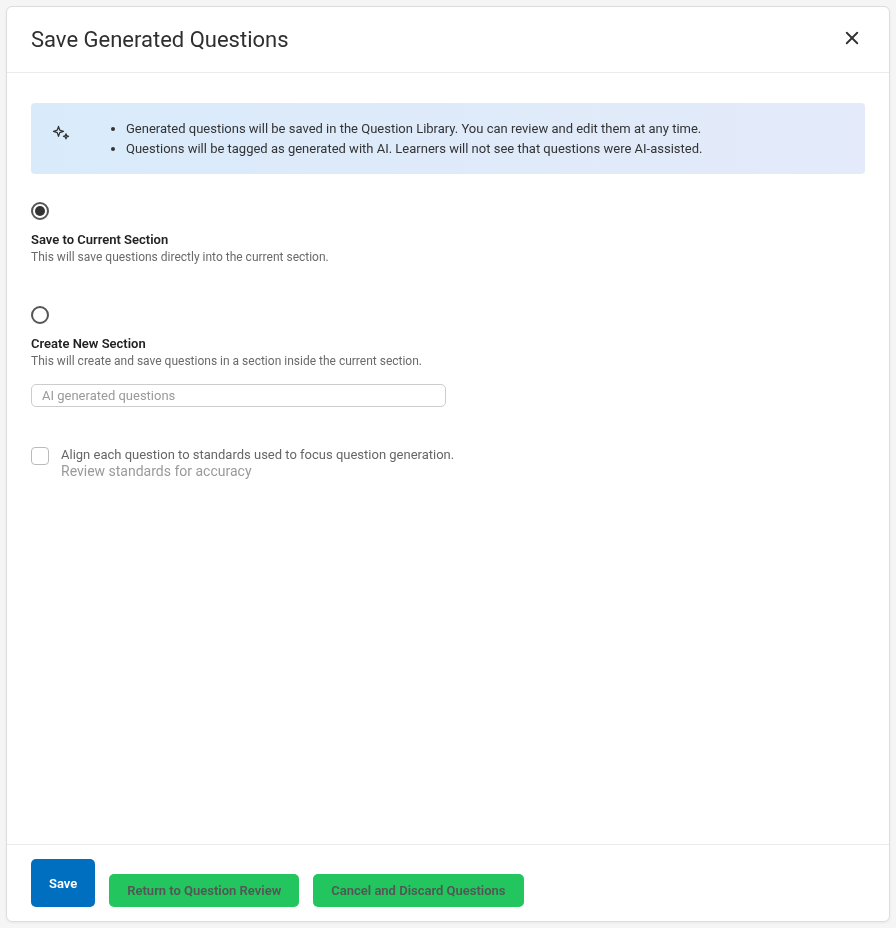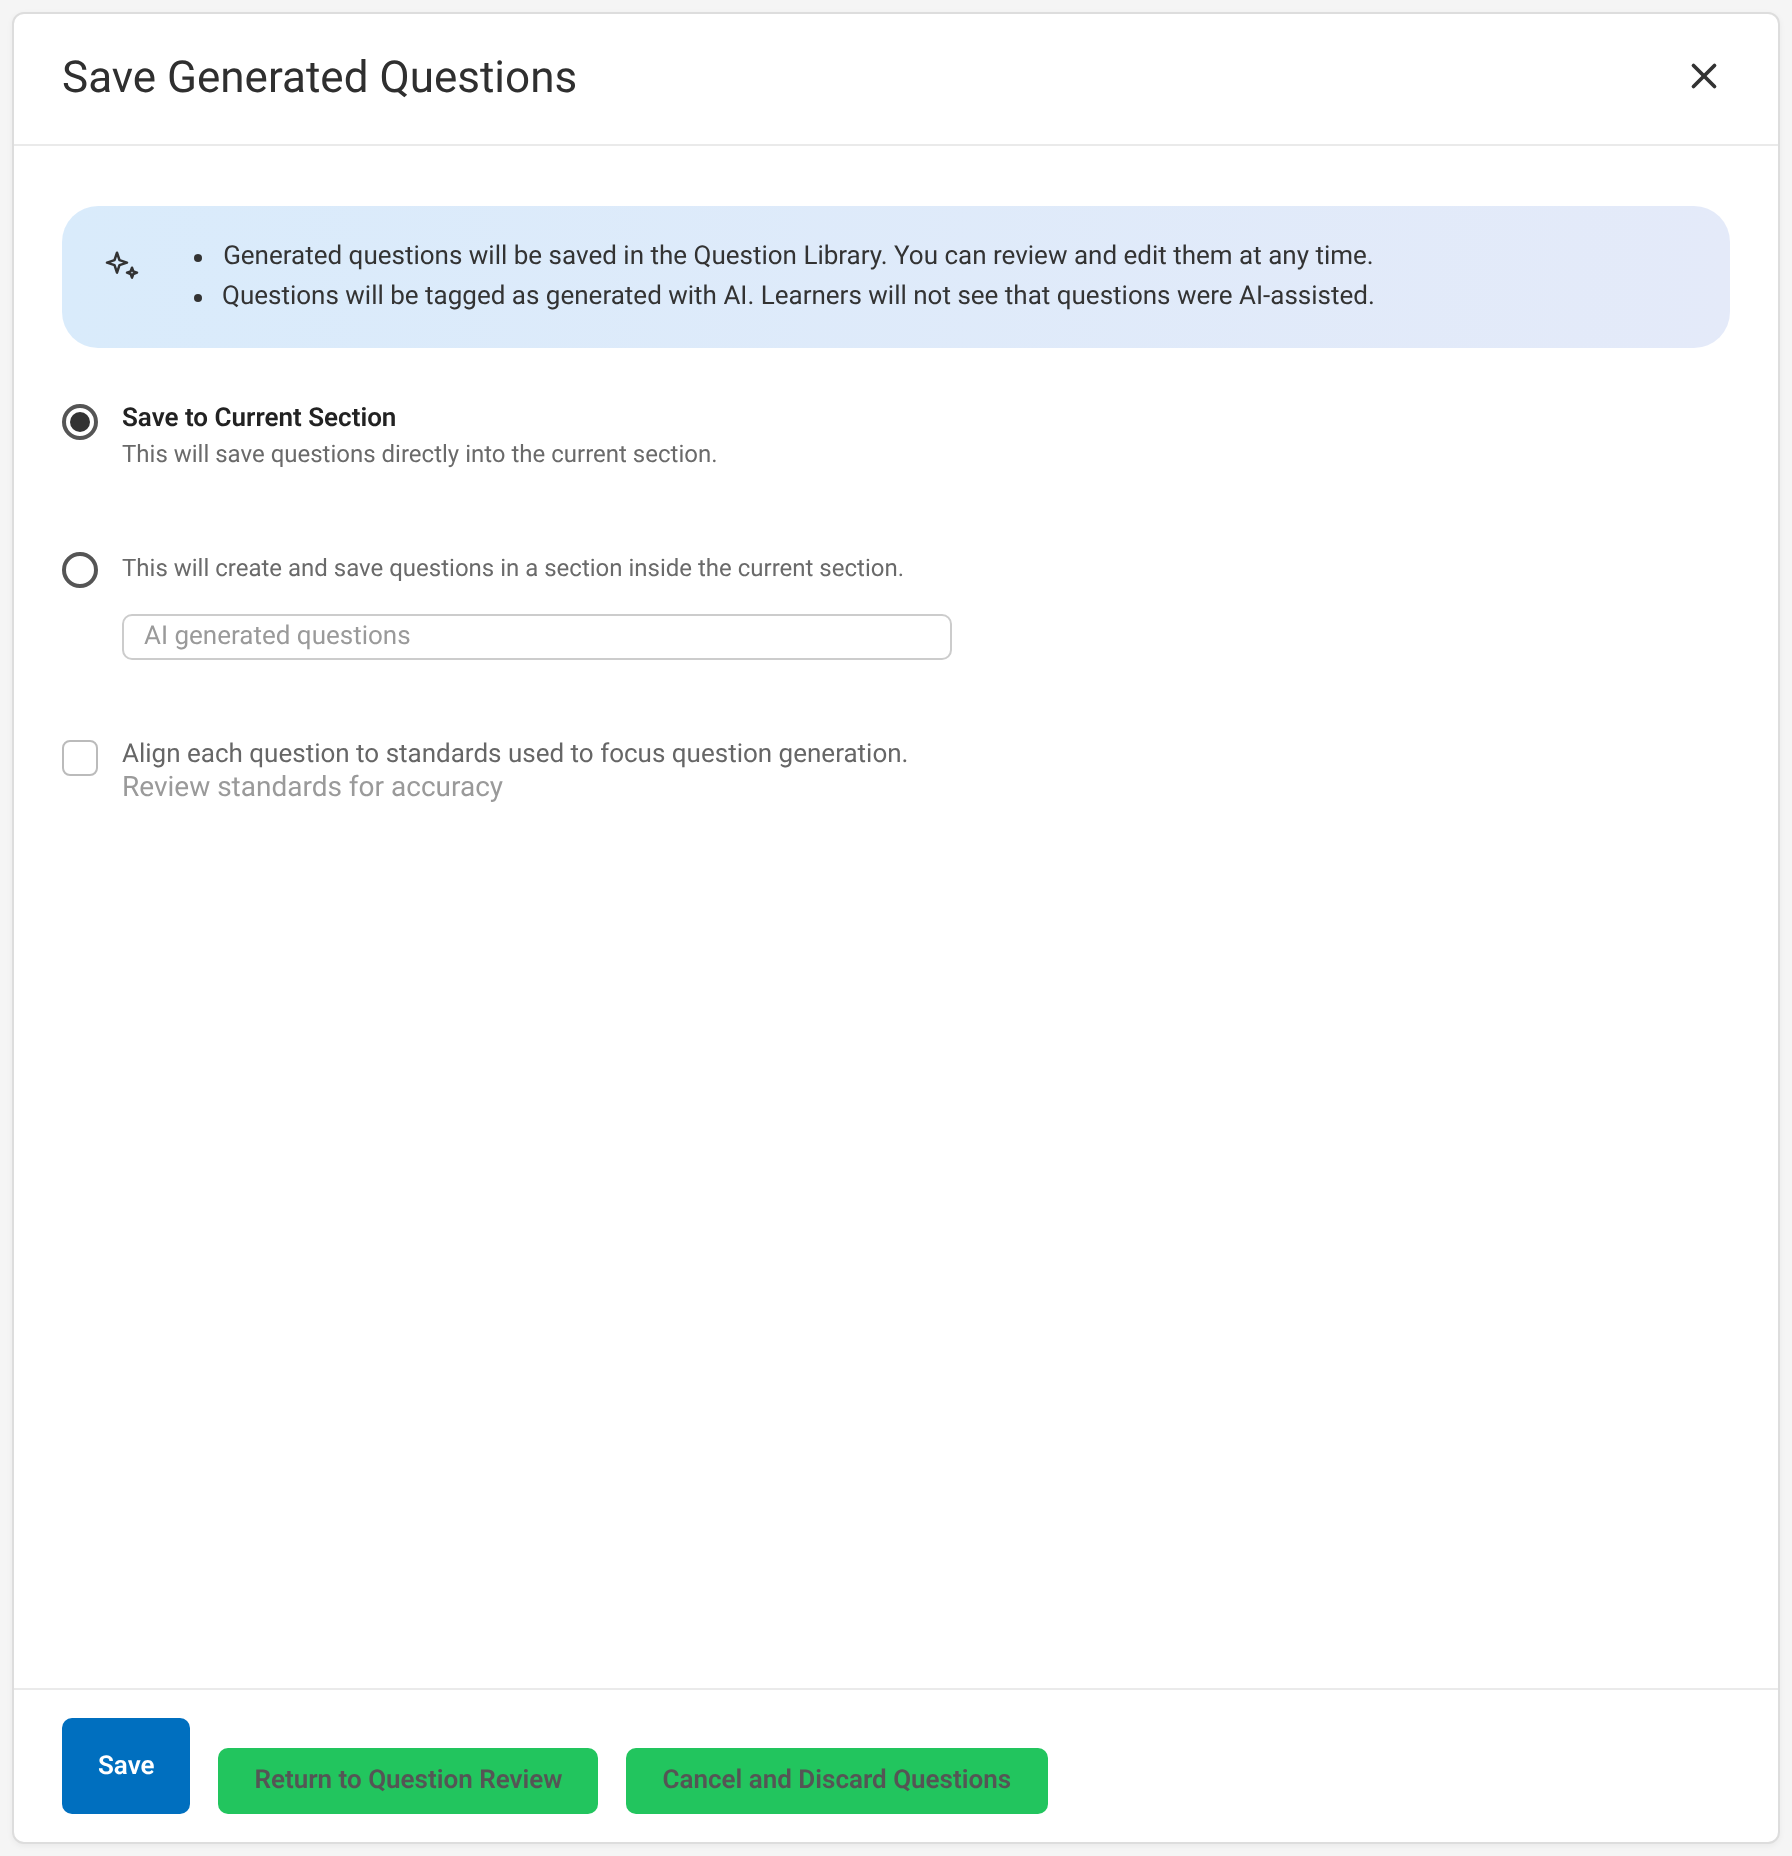--- a/index.html
+++ b/index.html
@@ -62,26 +62,25 @@
       width: 18px;
       height: 18px;
     }
     .dialog-body {
       flex: 1;
       padding: 30px 24px 20px 24px;
       overflow-y: auto;
     }
     .info-banner {
       background: linear-gradient(90deg, #d9ebfb 0%, #e4eaf9 100%);
-      border-radius: 18px;
+      border-radius: 4px;
       padding: 16px 20px;
       display: flex;
-      gap: 16px;
+      gap: 31px;
       align-items: flex-start;
-      text-align: center;
     }
     .sparkle-icon {
       flex-shrink: 0;
       margin-top: 4px;
       color: #333;
     }
     .sparkle-icon svg {
       width: 20px;
       height: 20px;
     }
@@ -93,20 +92,21 @@
       line-height: 1.5;
     }
     .options-group {
       margin-top: 28px;
     }
     .radio-option {
       display: flex;
       align-items: flex-start;
       gap: 12px;
       margin-bottom: 40px;
+      flex-direction: column;
     }
     .radio-input {
       flex-shrink: 0;
       width: 18px;
       height: 18px;
       border: 2px solid #555;
       border-radius: 50%;
       margin-top: 0px;
       display: flex;
       align-items: center;
@@ -251,20 +251,21 @@
         <div class="radio-input checked"></div>
         <div class="radio-label">
           <div class="radio-title">Save to Current Section</div>
           <div class="radio-desc">This will save questions directly into the current section.</div>
         </div>
       </div>
 
       <div class="radio-option">
         <div class="radio-input"></div>
         <div class="radio-label">
+          <div class="radio-title">Create New Section</div>
           <div class="radio-desc">This will create and save questions in a section inside the current section.</div>
           <div class="section-title-block">
             <input type="text" class="text-input" placeholder="AI generated questions" style="">
           </div>
         </div>
       </div>
 
       <div class="checkbox-option">
         <div class="checkbox-input"></div>
         <div class="checkbox-label">

